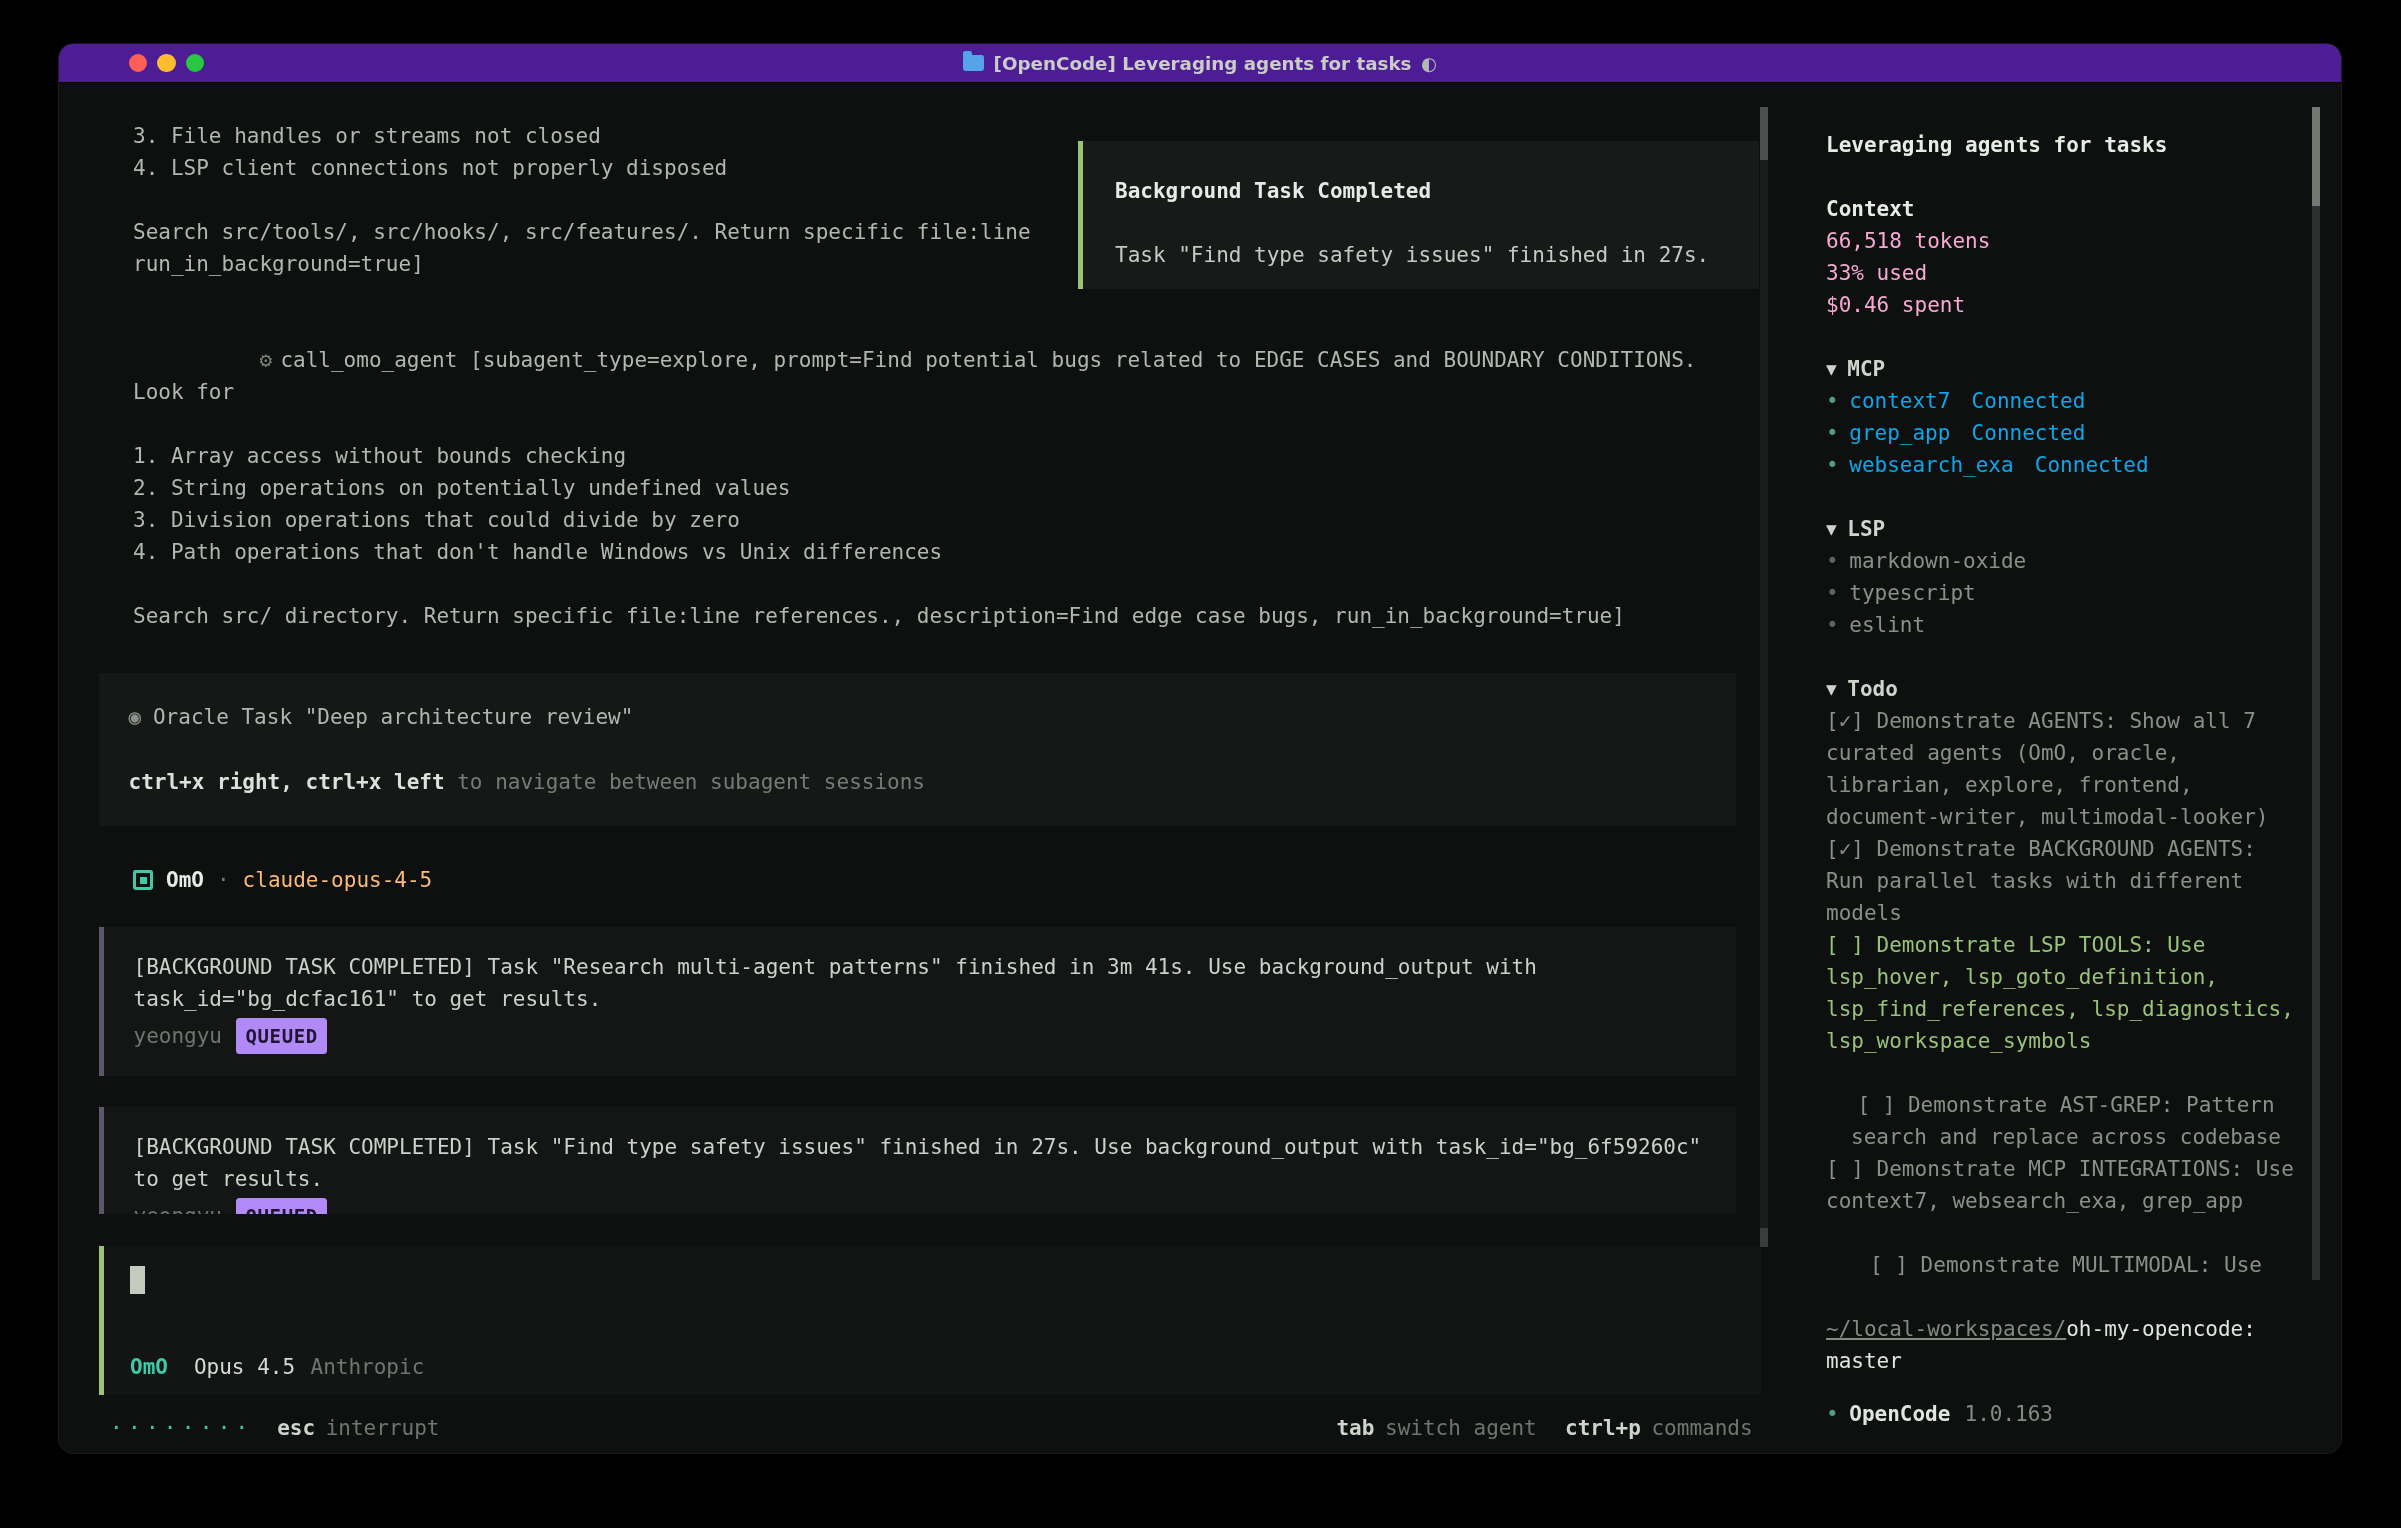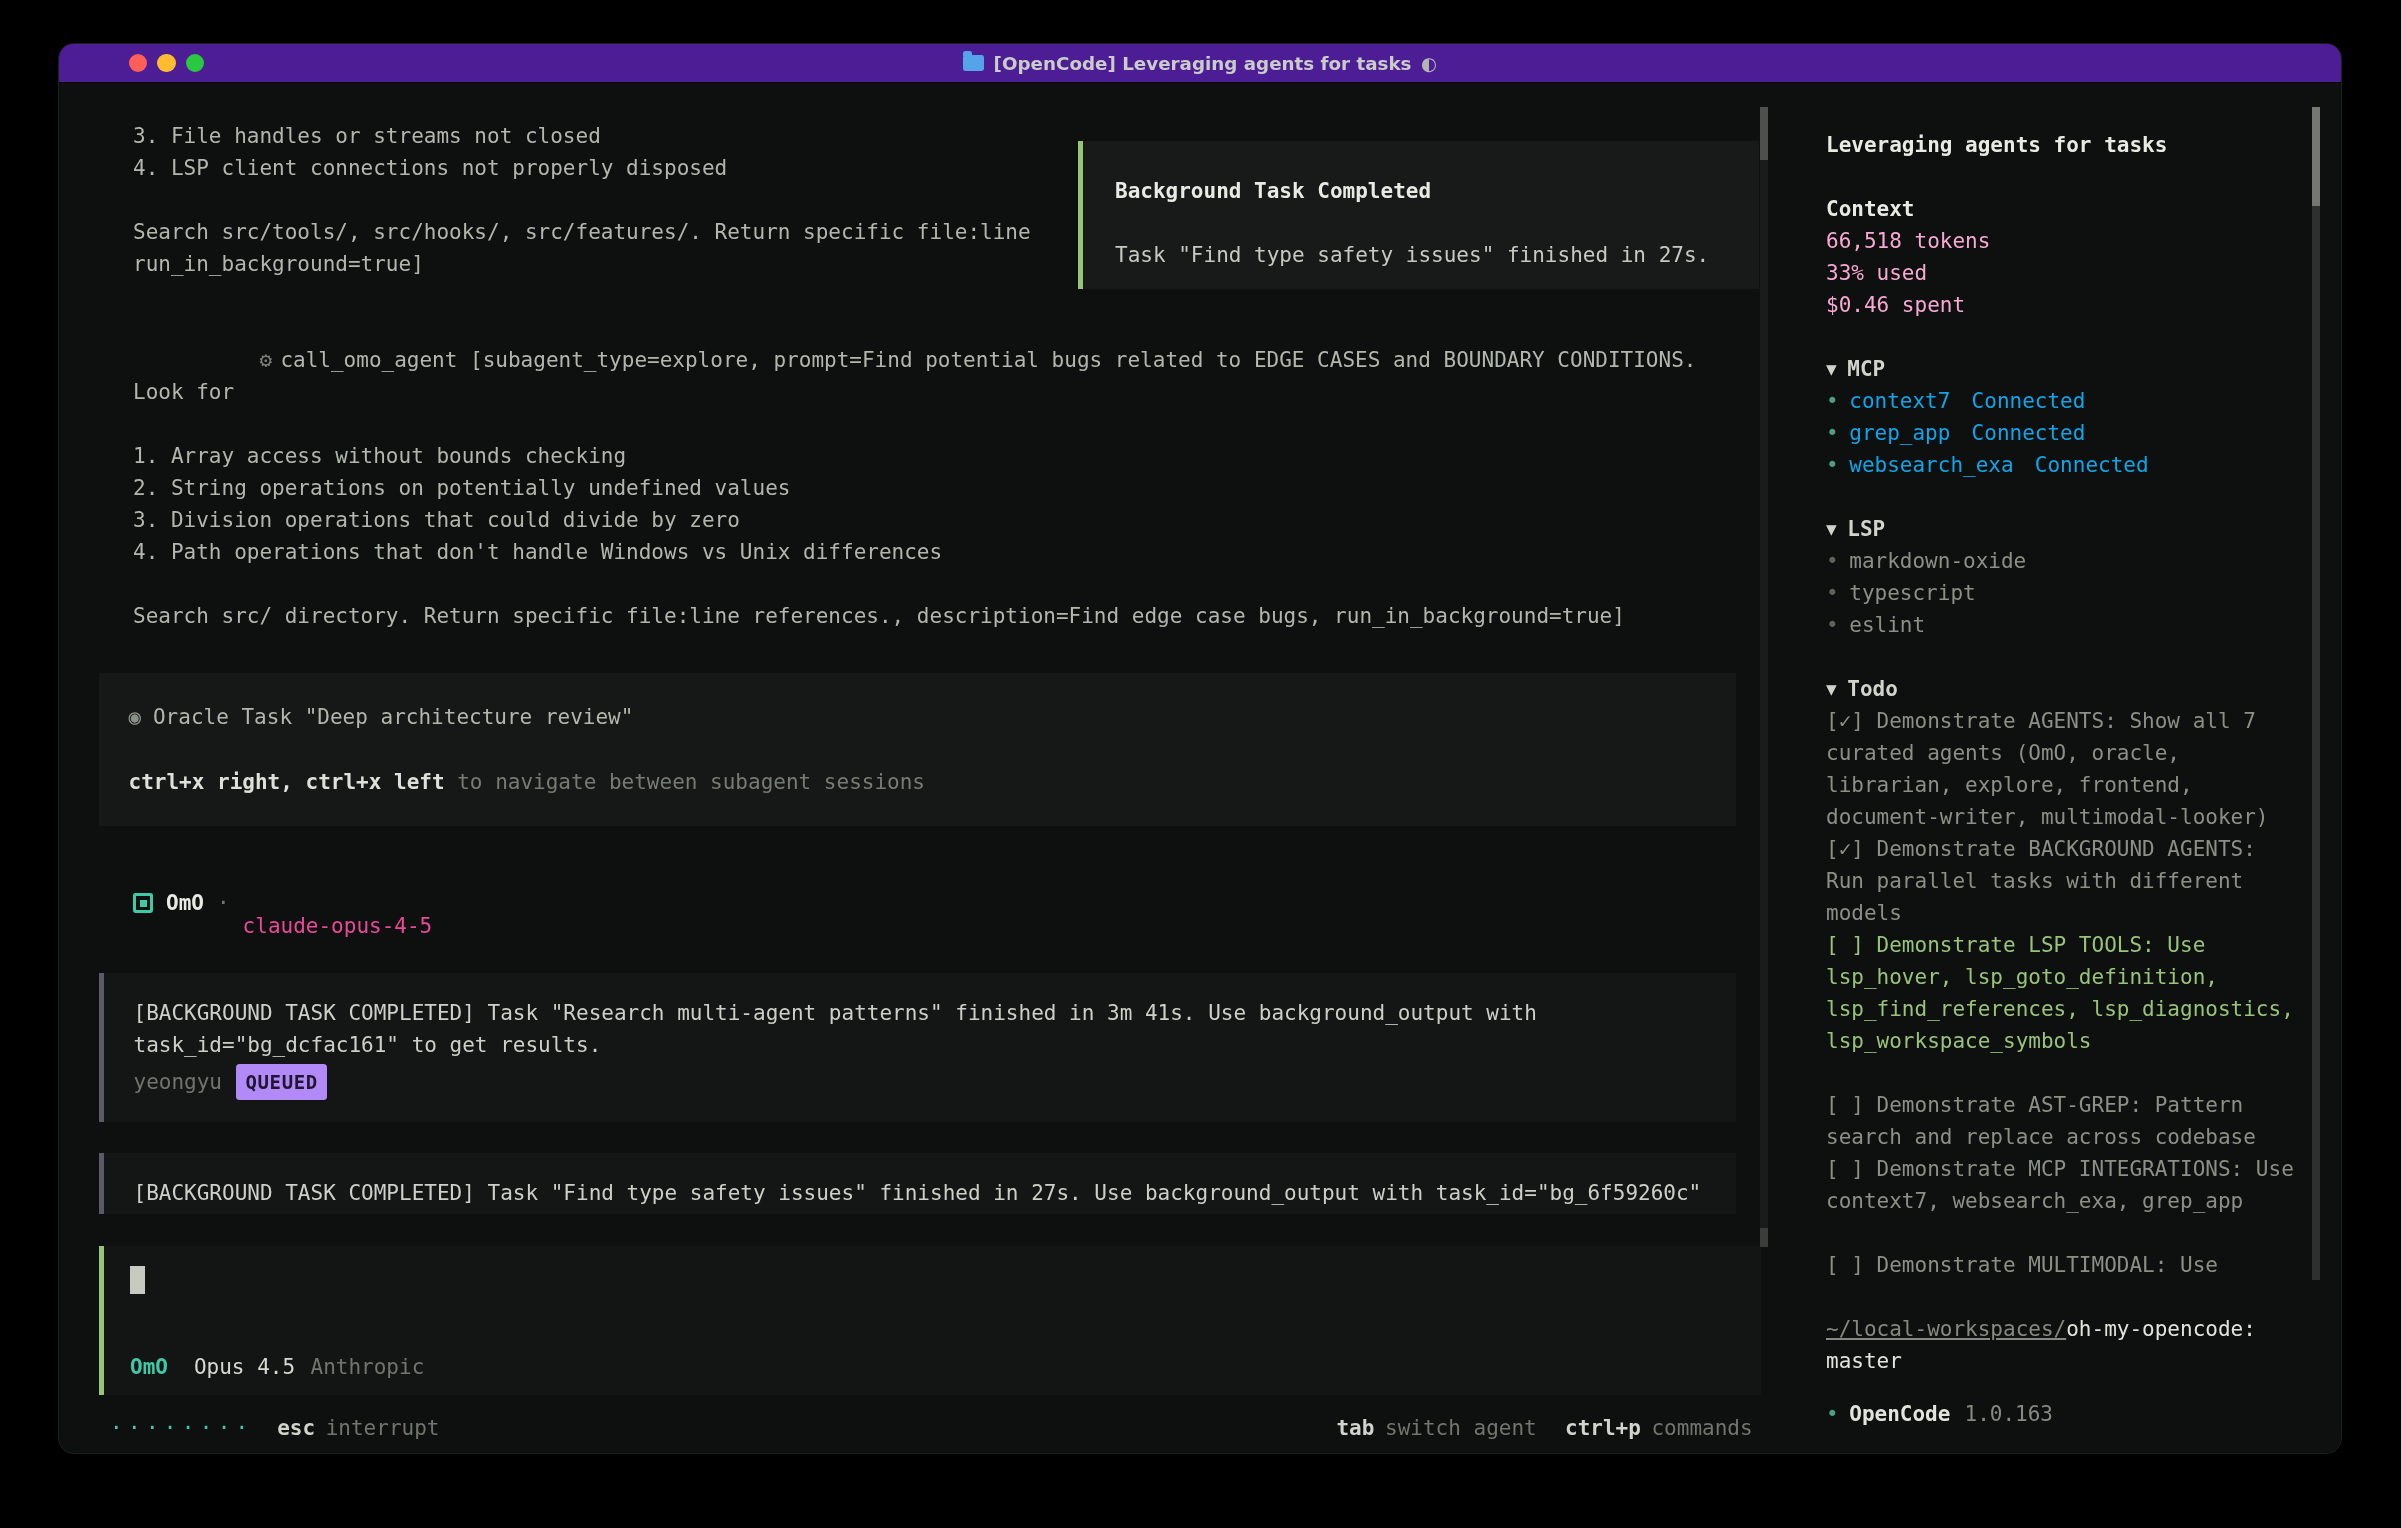--- a/index.html
+++ b/index.html
@@ -49,21 +49,21 @@
   .oracle .ohint { margin-top:33px; color:#767b73; }
   .oracle .okeys { color:#dde1da; font-weight:bold; }
 
   
   .agent-header { margin-top:38px; display:flex; align-items:center; gap:13px; min-height:32px; }
   .agent-box-icon { width:20px; height:20px; border:3.5px solid var(--accent-teal,#3ec9a7);
     border-radius:2.4px; display:inline-flex; align-items:center; justify-content:center; }
   .agent-box-icon::after { content:""; width:7px; height:7px; background:var(--accent-teal,#3ec9a7); }
   .agent-name { color:#e8ebe4; font-weight:bold; }
   .agent-sep { color:#70756d; }
-  .agent-model { color:#ec4899;margin-top:46px; }
+  .agent-model { color:#fdba74; }
 
   
   .message { margin:31px 14.8px 0 -34px; background:#141615;
     border-left:5.3px solid #5c5769; padding:23.6px 29.5px 22.5px 29.5px; }
   .message .mtext { color:#ccd0c8; white-space:pre-wrap; }
   .message .mmeta { margin-top:3.5px; display:flex; align-items:center; gap:14px; }
   .message .mauthor { color:#70756d; }
   .badge { background:var(--badge-purple,#b18af8); color:#201632; font-weight:bold;
     font-size:19px; padding:1.8px 9.5px; border-radius:3.5px; letter-spacing:0.6px; }
 
@@ -104,21 +104,21 @@
   .sb-arrow { font-size:17.7px; line-height:32px; }
   .sb-item { display:flex; gap:10.6px; min-height:32px; }
   .sb-bullet { color:#4f9e82; }
   .sb-bullet.dim { color:#5d625a; }
   .sb-item .iname { color:#0ea5e9; }
   .sb-item .istatus { color:#0ea5e9; margin-left:10.6px; }
   .sb-item .iname.dim { color:#8b9086; }
 
   .todo-item { color:#8b9086; white-space:pre-wrap; }
   .todo-item.active { color:var(--accent-green,#98c379); }
-  .todo-item.gap-above { margin-top:32px; }
+  .todo-item.gap-above { margin-top:32px;text-align:center; }
 
   .workspace { margin-top:32px; white-space:pre-wrap; }
   .ws-path { color:#858a81;text-decoration:underline; }
   .ws-repo { color:#e2e5de; }
   .ws-branch { color:#e2e5de; }
 
   .sb-footer { margin-top:auto; display:flex; gap:10.6px; align-items:baseline; min-height:32px; }
   .sb-footer .fname { color:#e2e5de; font-weight:bold; }
   .sb-footer .fver { color:#858a81; margin-left:3.5px; }
 

